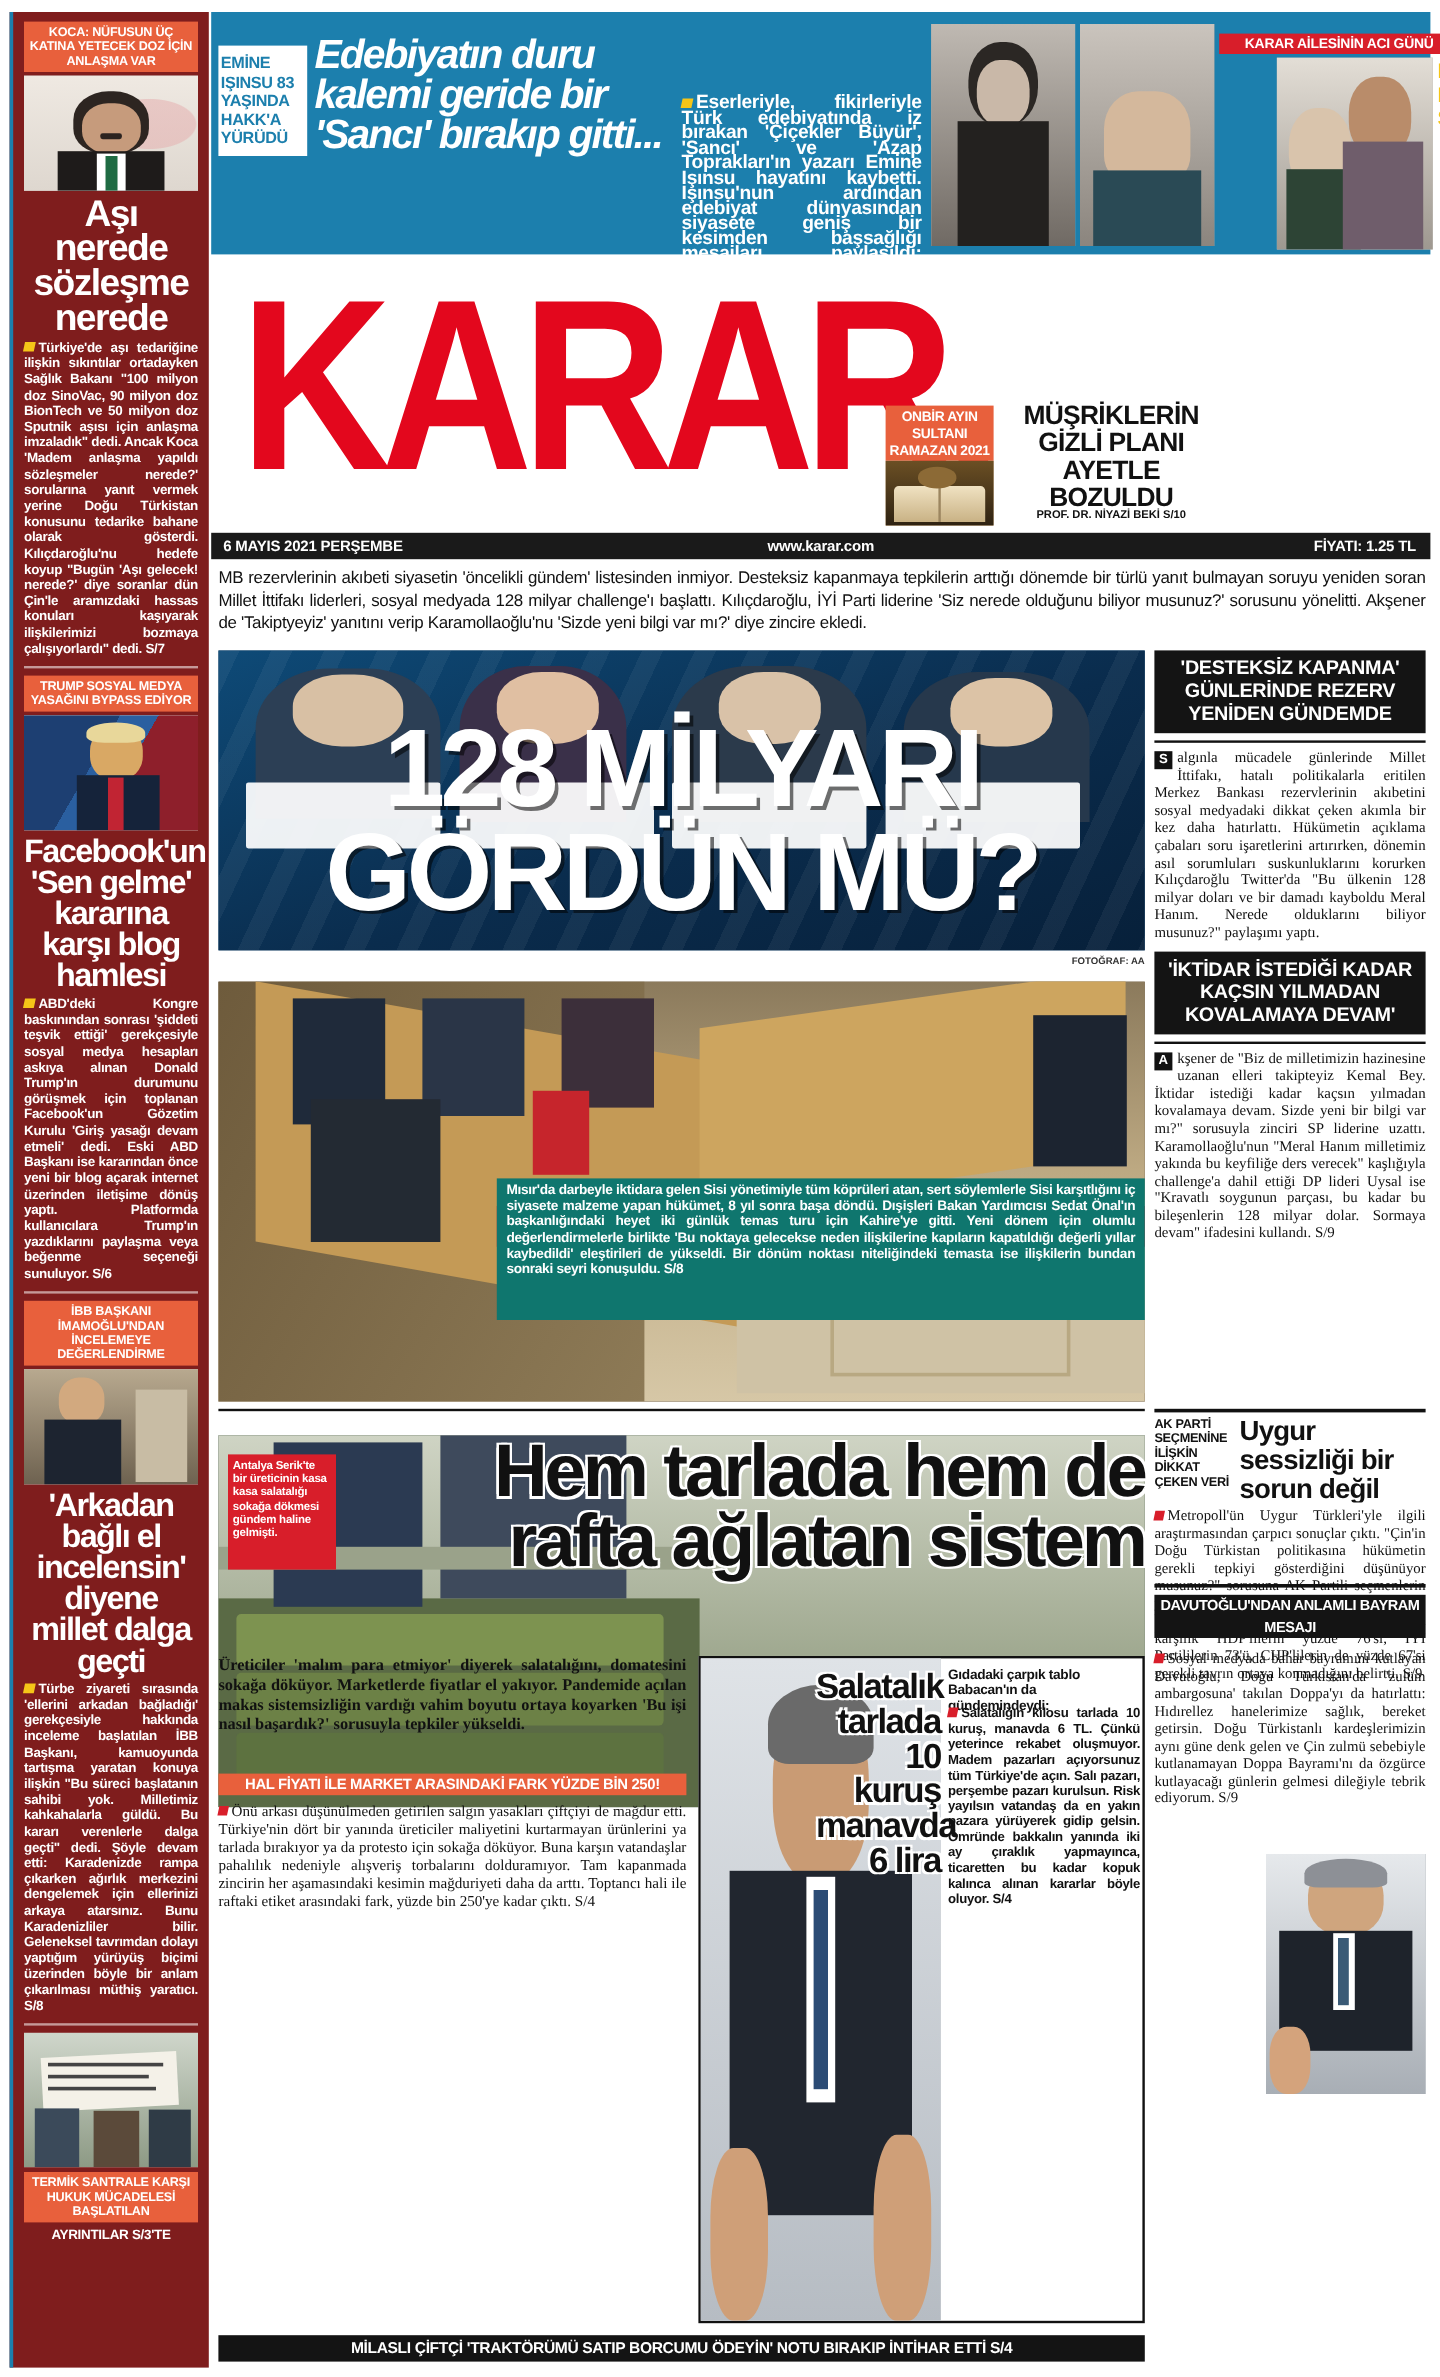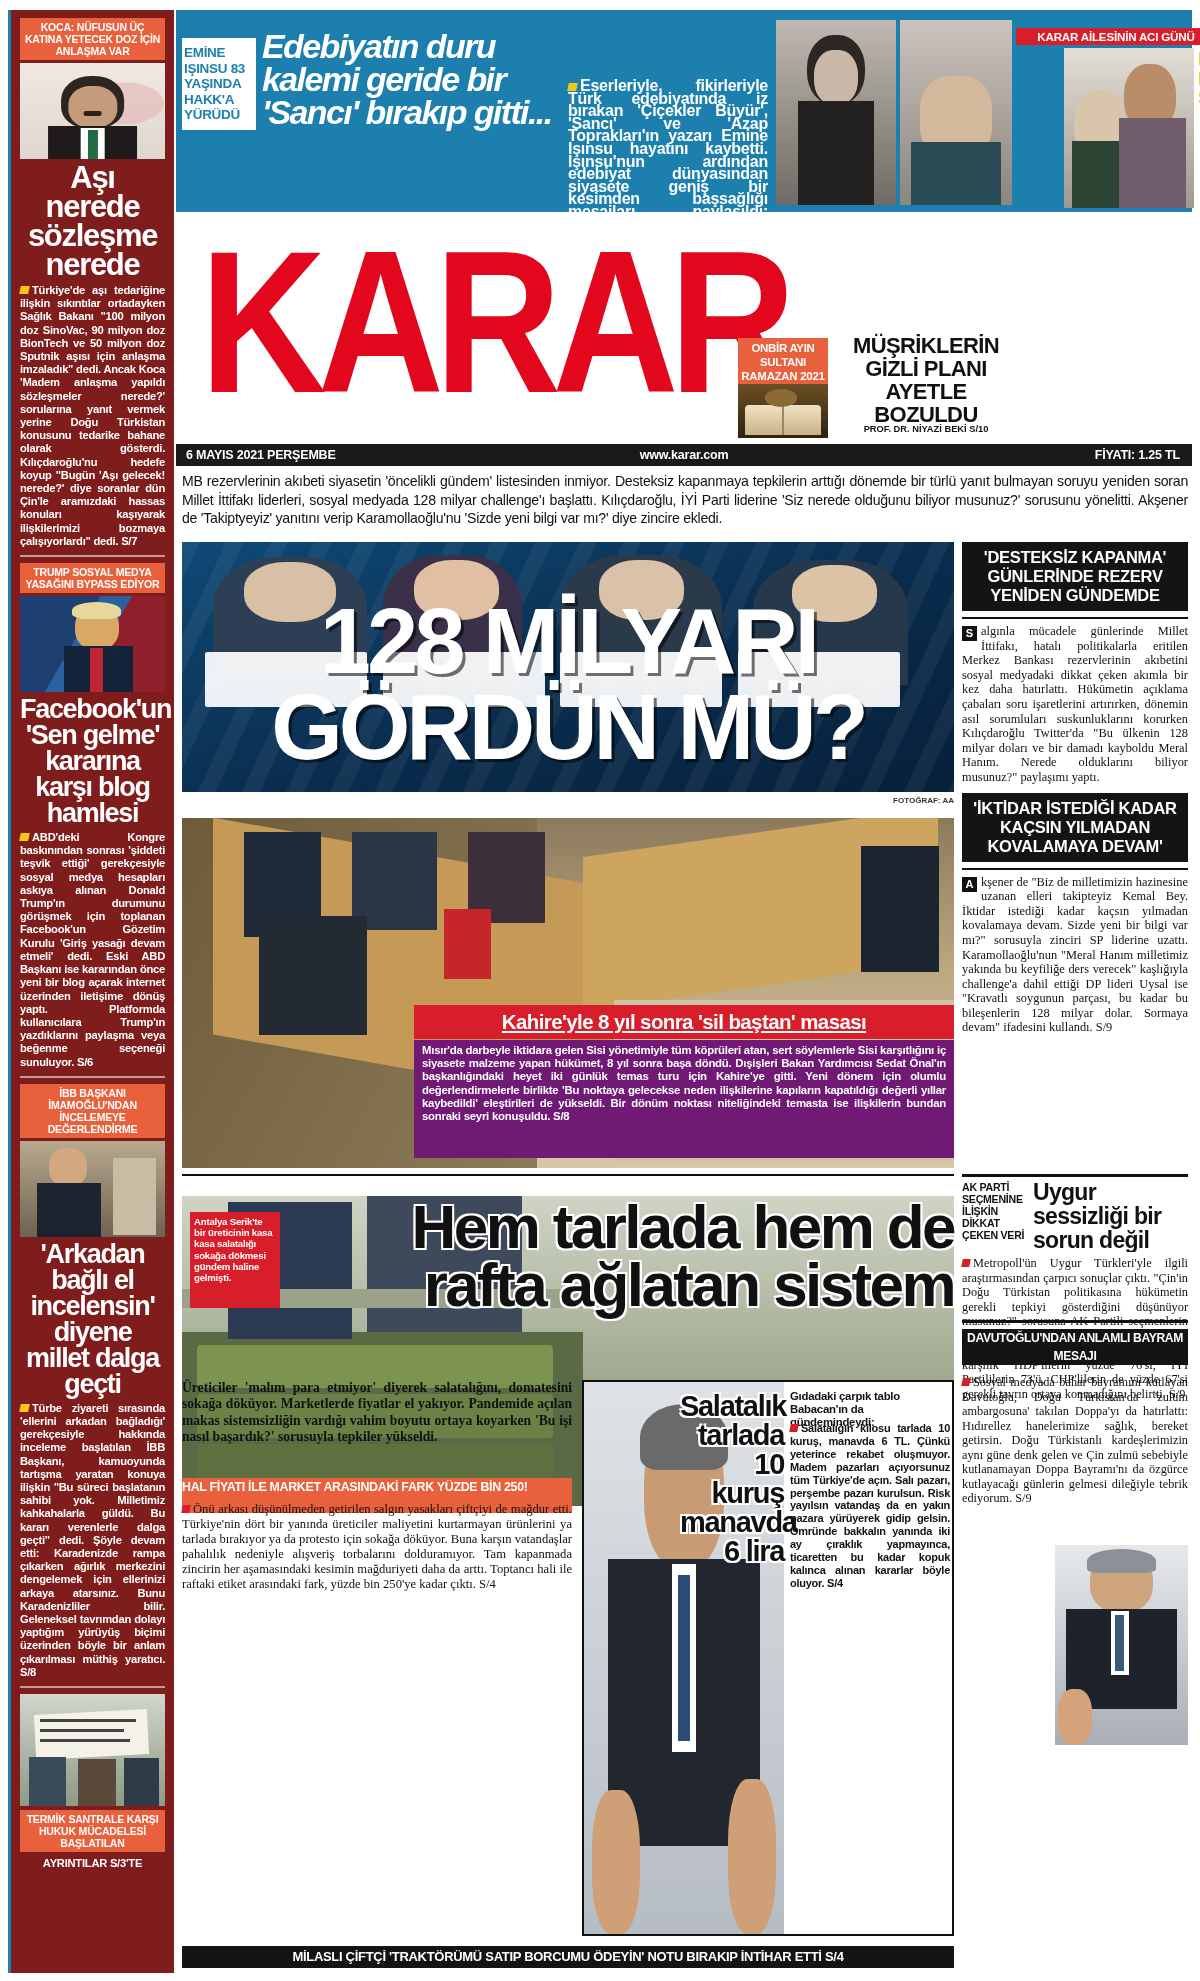--- a/index.html
+++ b/index.html
@@ -145,22 +145,22 @@
   
   .midphoto { position:absolute; left:182px; top:818px; width:772px; height:350px;
     background:#6d5a3f; overflow:hidden; }
   .midcap-red {
     position:absolute; left:414px; top:1005px; width:540px; height:34px;
     background:#d81e2a; color:#fff; font-weight:bold; font-size:20.5px;
     line-height:34px; text-align:center; letter-spacing:-0.6px;
     text-decoration: underline;
   }
   .midcap-body {
-    position:absolute; left:414px; top:1040px; width:540px; height:118px;
-    background:#701a75; color:#fff; font-size:11.4px; line-height:13.2px;
+    position:absolute; left:414px; top:982px; width:540px; height:118px;
+    background:#0f766e; color:#fff; font-size:11.4px; line-height:13.2px;
     padding:4px 8px 0 8px; text-align:justify; font-weight:bold;
     letter-spacing:-0.25px;
   }
 
   
   .bot-kicker {
     position:absolute; left:182px; top:1178px; width:772px;
     font-weight:bold; font-size:12.3px; color:#111; letter-spacing:-0.25px;
   }
   .bot-hr { position:absolute; left:182px; top:1174px; width:772px; height:2px; background:#111; }
@@ -175,23 +175,23 @@
     position:absolute; left:190px; top:1212px; width:90px; height:96px;
     background:#d81e2a; color:#fff; font-size:9.6px; line-height:11.2px;
     padding:4px; font-weight:bold; letter-spacing:-0.2px;
   }
   .bot-lead {
     position:absolute; left:182px; top:1380px; width:390px;
     font-family:"Liberation Serif", serif; font-weight:bold;
     font-size:13.6px; line-height:16.4px; color:#111; text-align:justify;
   }
   .bot-orange {
-    position:absolute; left:182px; top:1478px; width:390px; height:35px;
+    position:absolute; left:182px; top:1478px; width:390px; height:18px;
     background:#e8603c; color:#fff; font-weight:bold; font-size:12.4px;
-    line-height:18px; text-align:left; letter-spacing:-0.3px;
+    line-height:18px; text-align:center; letter-spacing:-0.3px;
   }
   .bot-body {
     position:absolute; left:182px; top:1502px; width:390px;
     font-family:"Liberation Serif", serif; font-size:12.6px;
     line-height:15.1px; color:#111; text-align:justify;
   }
   .bullet-r { display:inline-block; width:8px;height:8px;background:#d81e2a;
     margin-right:3px; transform:skewX(-12deg); }
   .bot-blackbar {
     position:absolute; left:182px; top:1946px; width:772px; height:22px;

